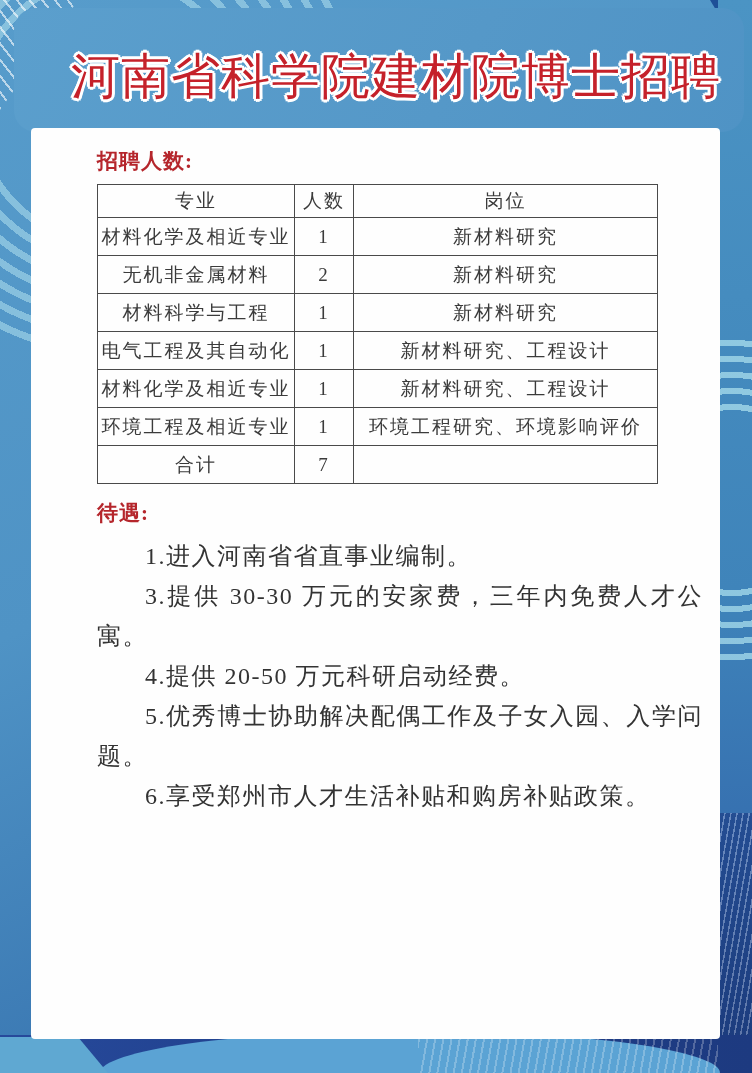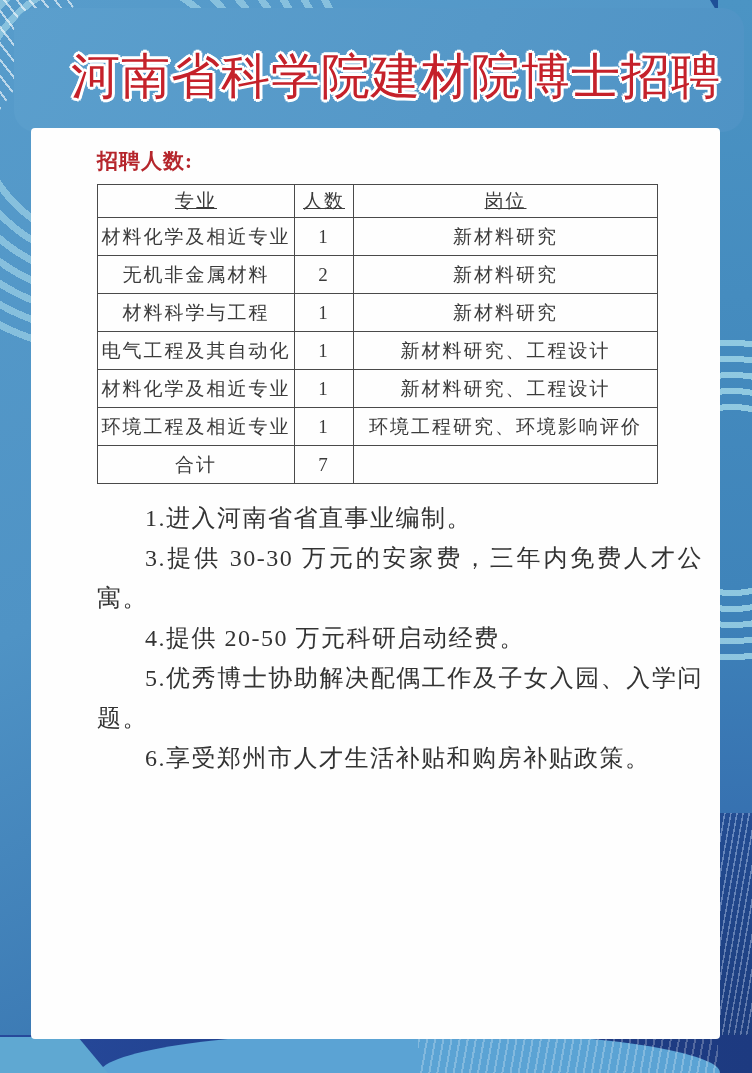--- a/index.html
+++ b/index.html
@@ -142,21 +142,21 @@
   .recruit-table col.c2 { width:59px; }
   .recruit-table col.c3 { width:304px; }
   .recruit-table th, .recruit-table td {
     border:1px solid #4a4a4a;
     text-align:center;
     font-weight:normal;
     height:38px;
     letter-spacing:2px;
     padding:0 2px;
   }
-  .recruit-table thead th { height:33px;text-decoration:underline; }
+  .recruit-table thead th { height:33px; }
 
   .benefits { margin-top:2px; }
   .benefit-item {
     font-size:24px;
     color:#333;
     line-height:40px;
     text-indent:2em;
     text-align:justify;
     text-align-last:left;
     letter-spacing:1.5px;
@@ -229,20 +229,21 @@
         </tr>
         <tr>
           <td>合计</td>
           <td>7</td>
           <td></td>
         </tr>
       </tbody>
   </table>
 
   <div class="benefits">
+    <div class="section-heading">待遇:</div>
     <div>
         <p class="benefit-item">1.进入河南省省直事业编制。</p>
         <p class="benefit-item">3.提供 30-30 万元的安家费，三年内免费人才公寓。</p>
         <p class="benefit-item">4.提供 20-50 万元科研启动经费。</p>
         <p class="benefit-item">5.优秀博士协助解决配偶工作及子女入园、入学问题。</p>
         <p class="benefit-item">6.享受郑州市人才生活补贴和购房补贴政策。</p>
       </div>
   </div>
 
 </div>

